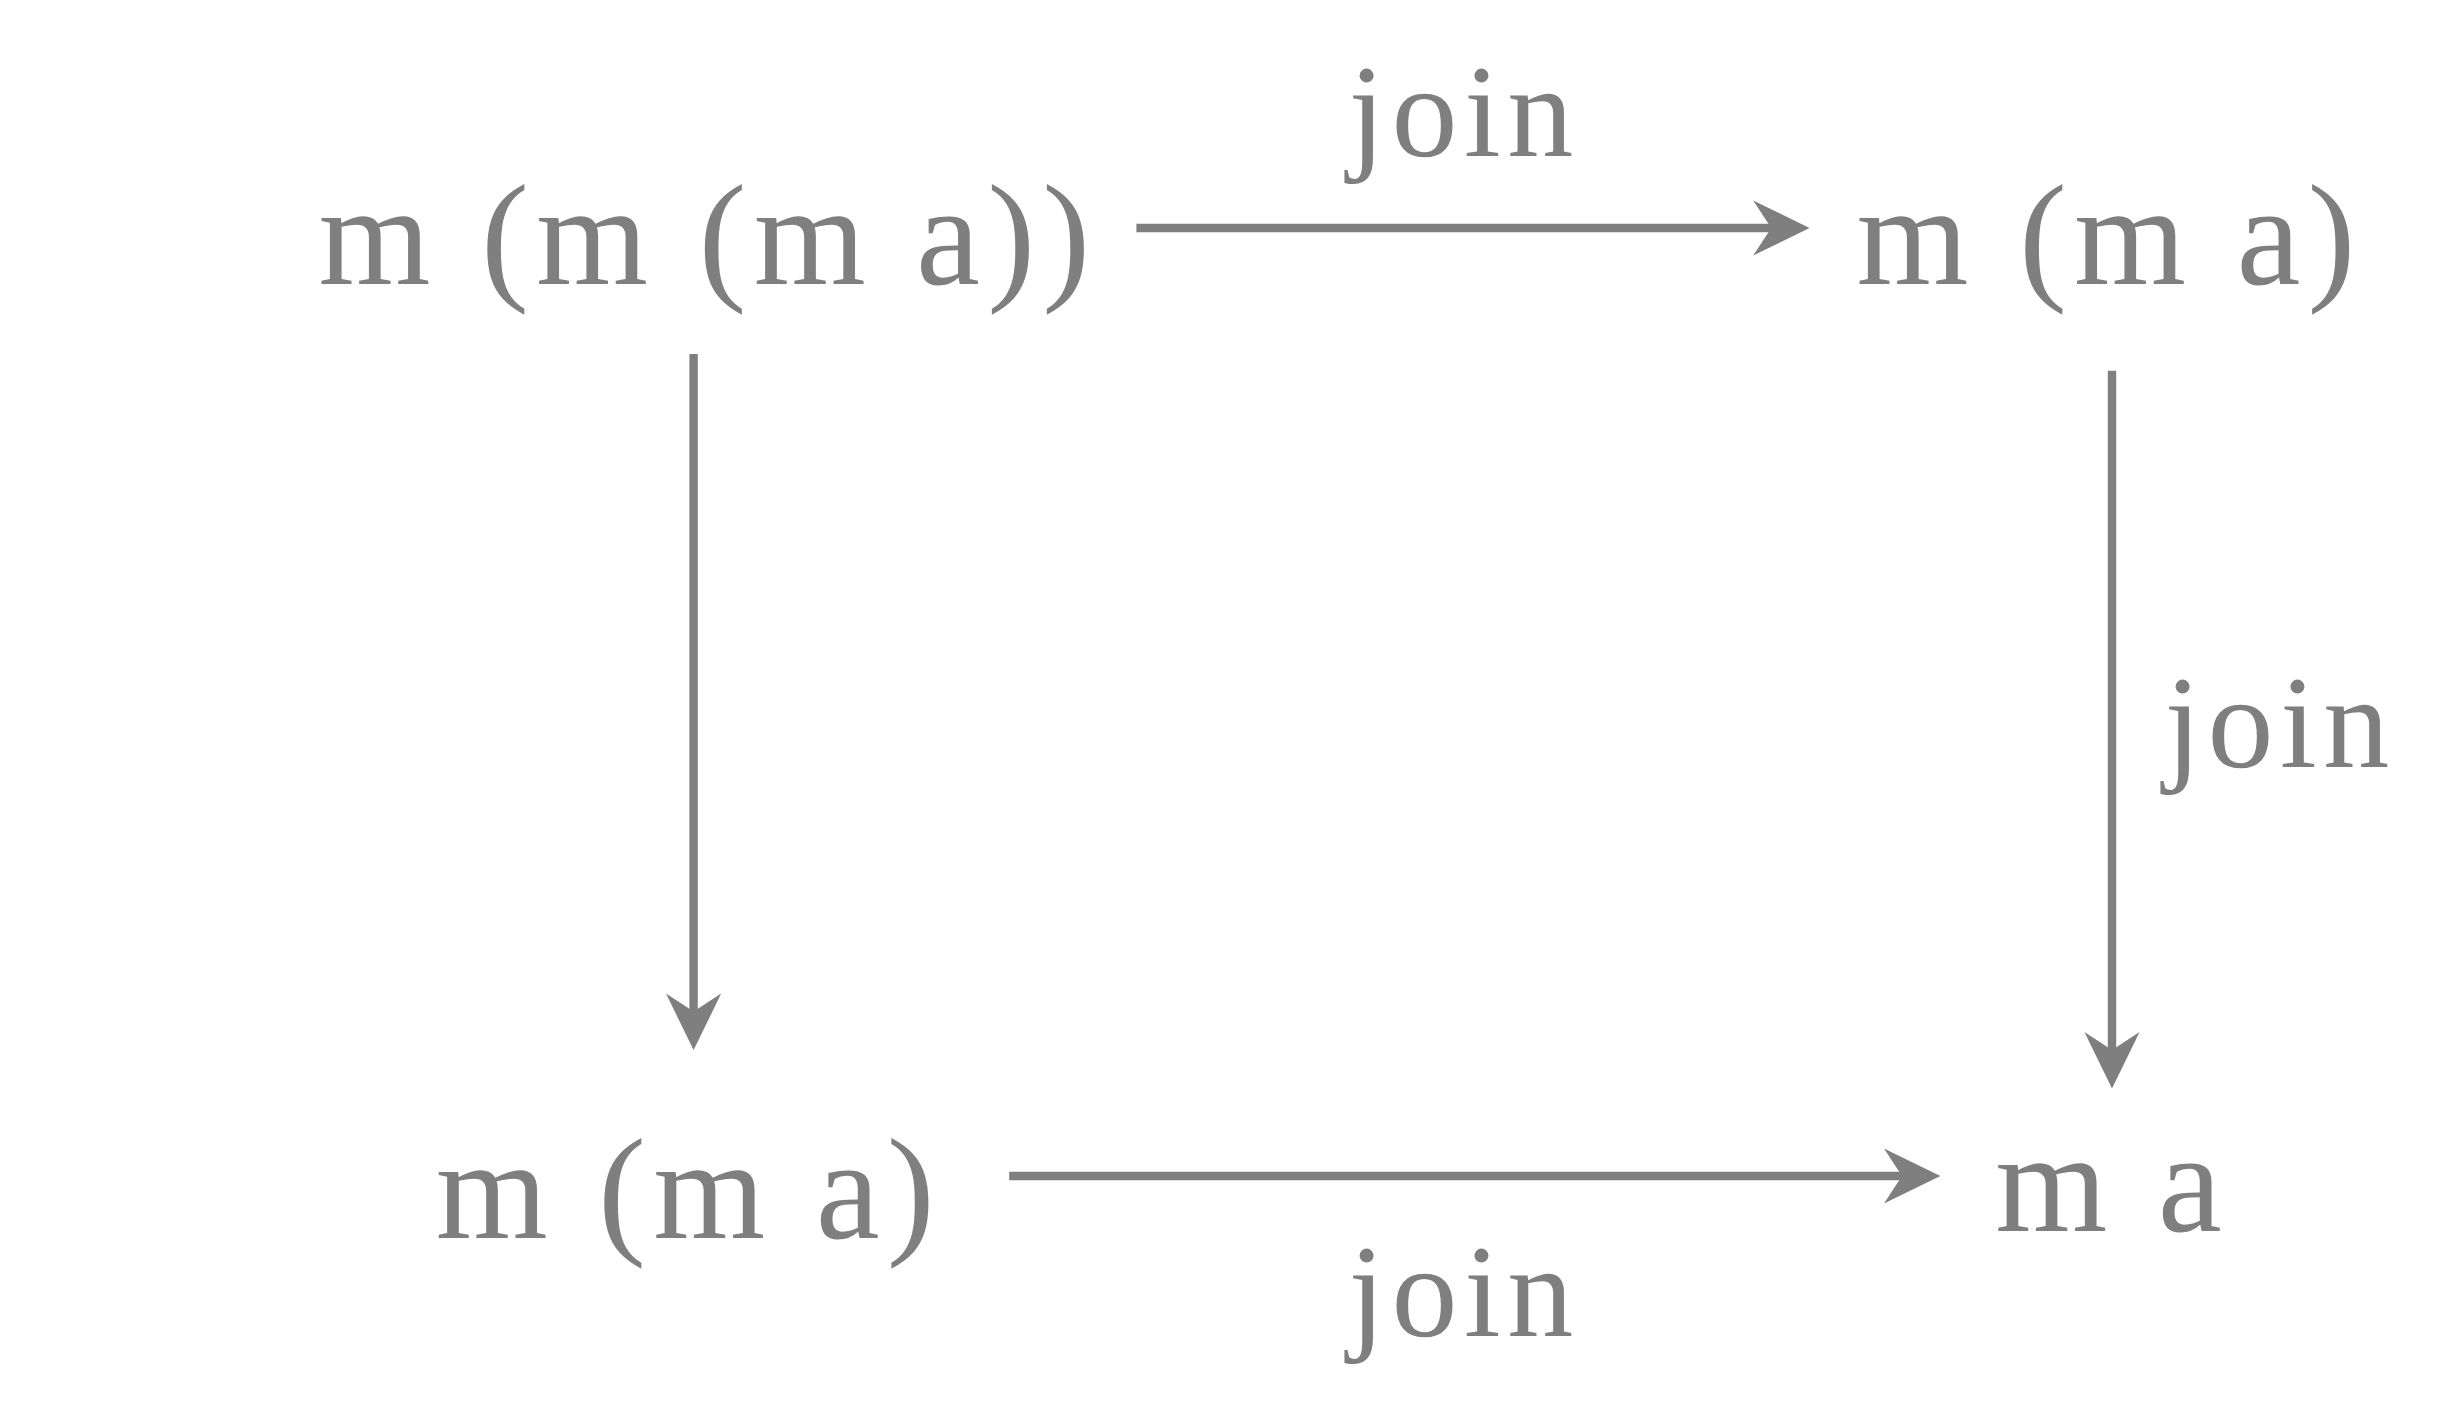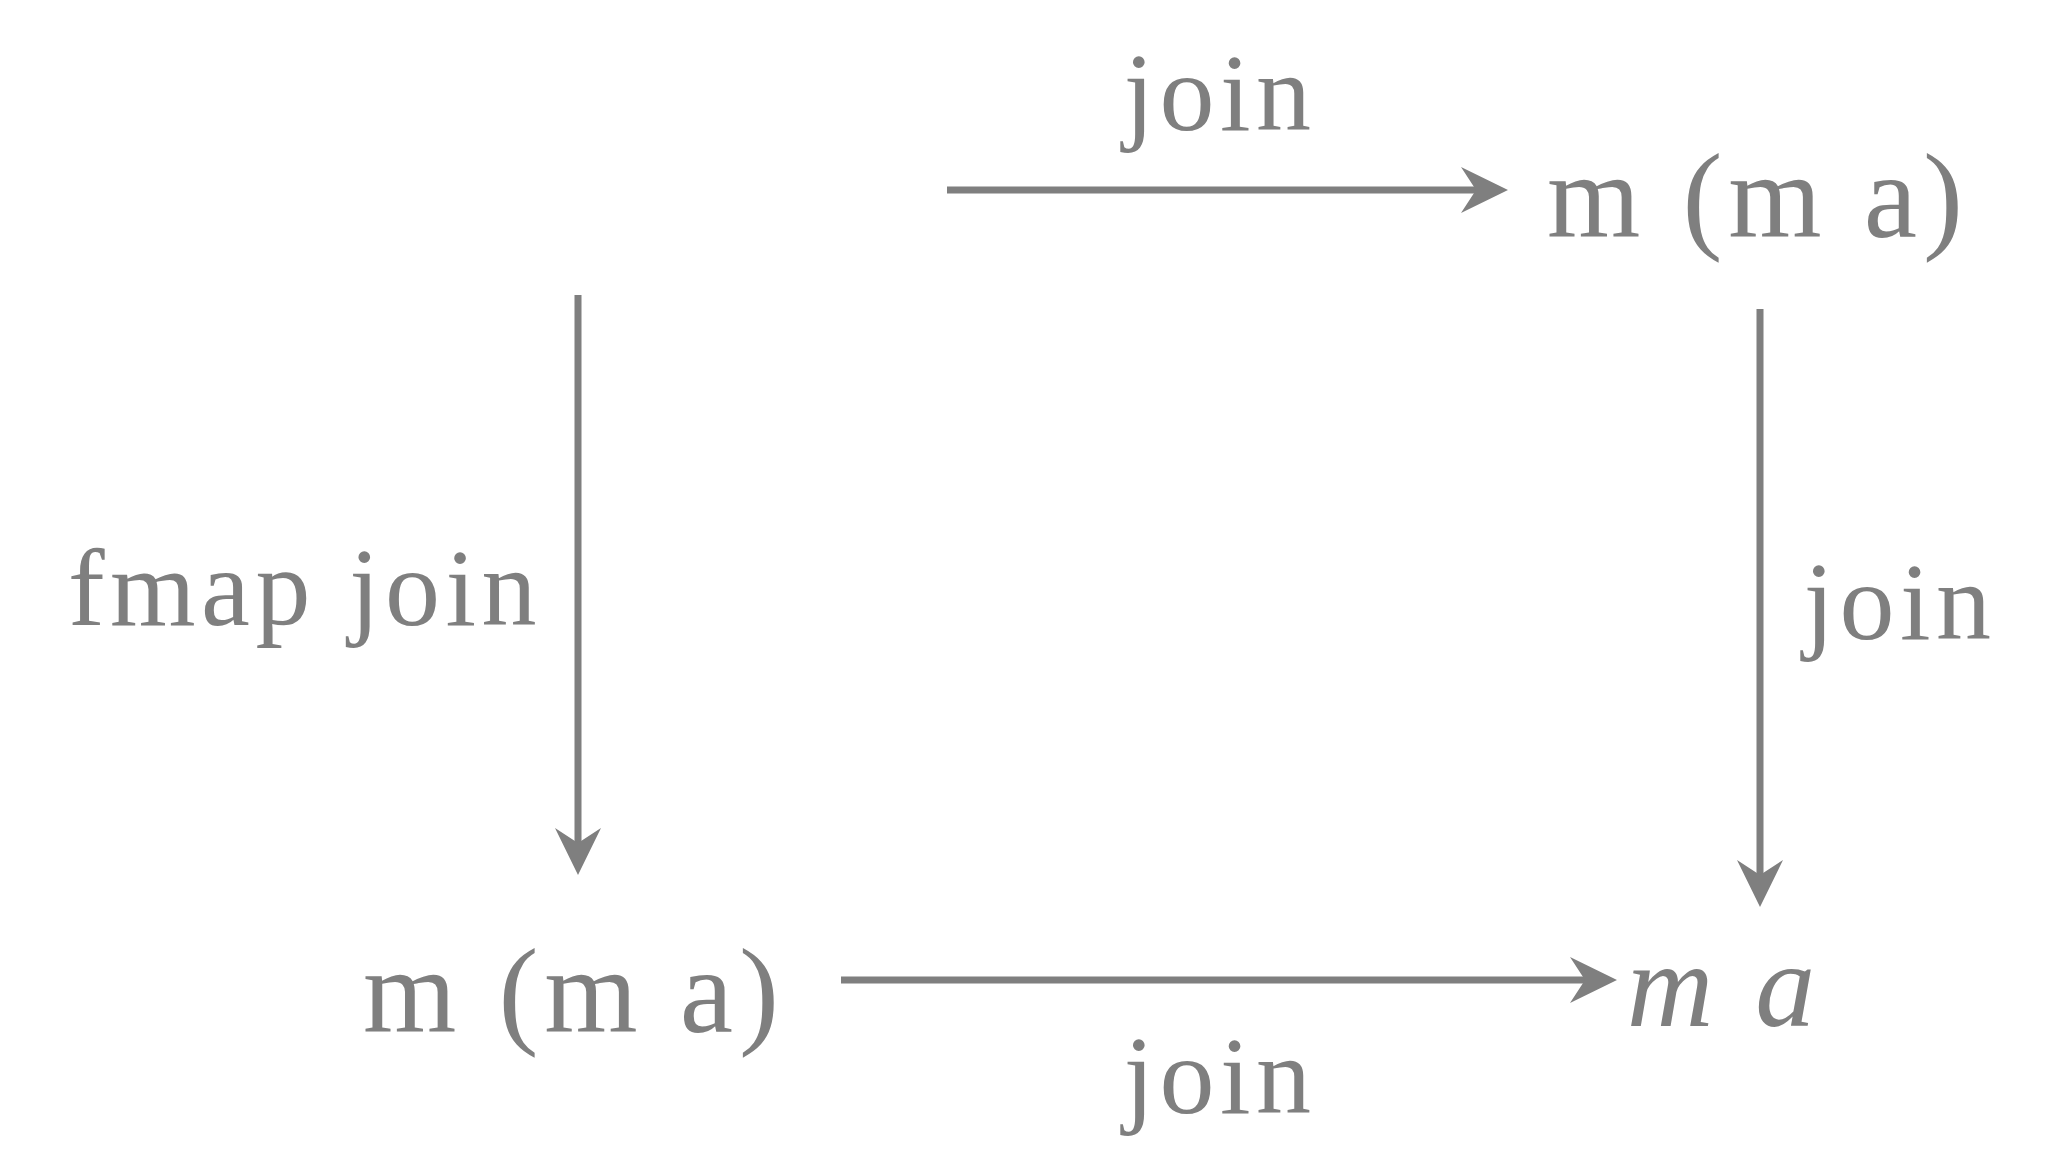--- a/index.html
+++ b/index.html
@@ -42,21 +42,21 @@
     font-size: 120px;
   }
   .edge-label {
     font-size: 110px;
     text-align: right;
   }
   
   .node.top-left     { left: 590px;  top: 197px; }
   .node.top-right    { left: 1758px; top: 197px; }
   .node.bottom-left  { left: 574px;  top: 992px; }
-  .node.bottom-right { left: 1724px; top: 986px; font-style: italic; }
+  .node.bottom-right { left: 1760px; top: 986px; }
   
   .edge-label.top    { left: 1220px; top: 93px;  }
   .edge-label.left   { left: 305px;  top: 588px; }
   .edge-label.right  { left: 1900px; top: 602px; }
   .edge-label.bottom { left: 1220px; top: 1076px; }
 </style>
 </head>
 <body>
 
 <div class="stage">
@@ -77,28 +77,28 @@
       <line x1="578" y1="295" x2="578" y2="844"></line>
       <polygon points="578,875 555,828 578,843 601,828"></polygon>
     </g>
 
     <g>
       <line x1="1760" y1="309" x2="1760" y2="876"></line>
       <polygon points="1760,907 1737,860 1760,875 1783,860"></polygon>
     </g>
   </svg>
 
+  <span class="node top-left">m (m (m a))</span>
 
   <span class="node top-right">m (m a)</span>
 
   <span class="node bottom-left">m (m a)</span>
 
   <span class="node bottom-right">m a</span>
 
   <span class="edge-label top">join</span>
 
-  <span class="edge-label left">fmap join</span>
 
   <span class="edge-label right">join</span>
 
   <span class="edge-label bottom">join</span>
 
 </div>
 
 </body></html>

